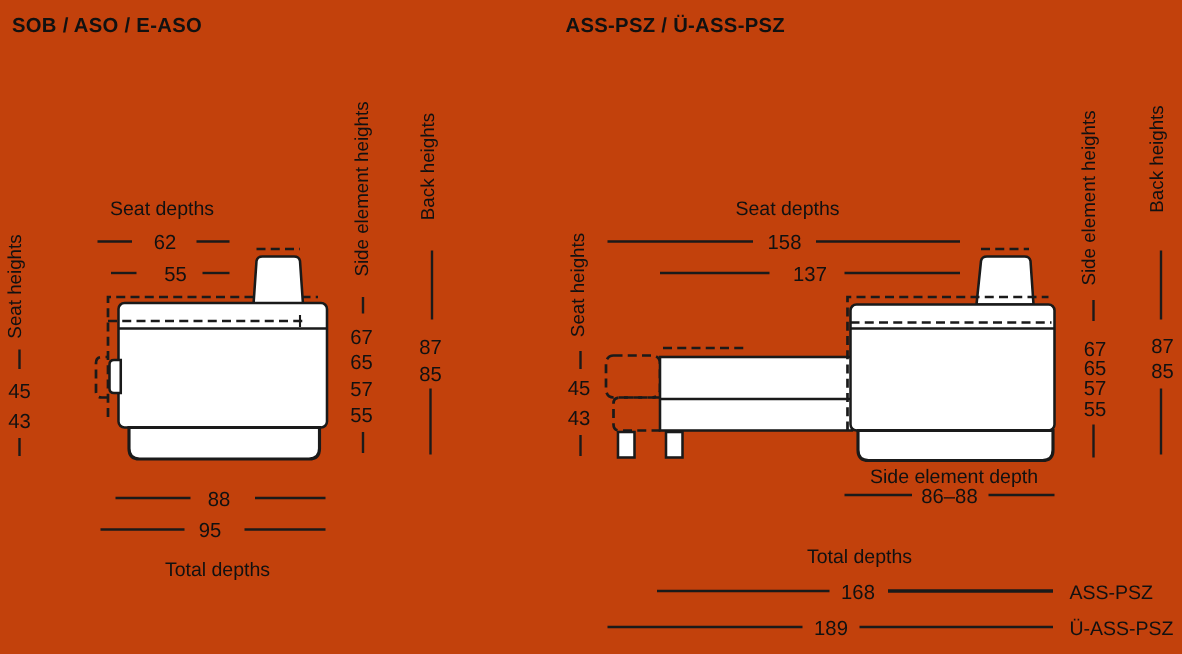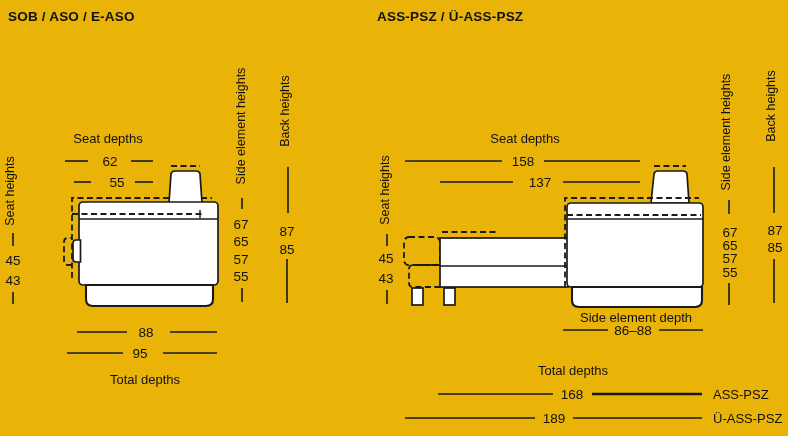--- a/index.html
+++ b/index.html
@@ -1,19 +1,19 @@
 <!DOCTYPE html>
 <html><head>
 <meta charset="utf-8">
 <style>
   html,body { margin:0; padding:0; background:#ffffff; }
   .canvas {
     position:relative;
     width:788px; height:436px;
-    background:#eab308;
+    background:#c2410c;
     font-family:"Liberation Sans", sans-serif;
     overflow:hidden;
   }
   svg { position:absolute; left:0; top:0; }
   text {
     font-family:"Liberation Sans", sans-serif;
     fill:#111111;
   }
   .ttl  { font-size:13.5px; font-weight:700; letter-spacing:.2px; }
   .num  { font-size:13.5px; text-anchor:middle; }

